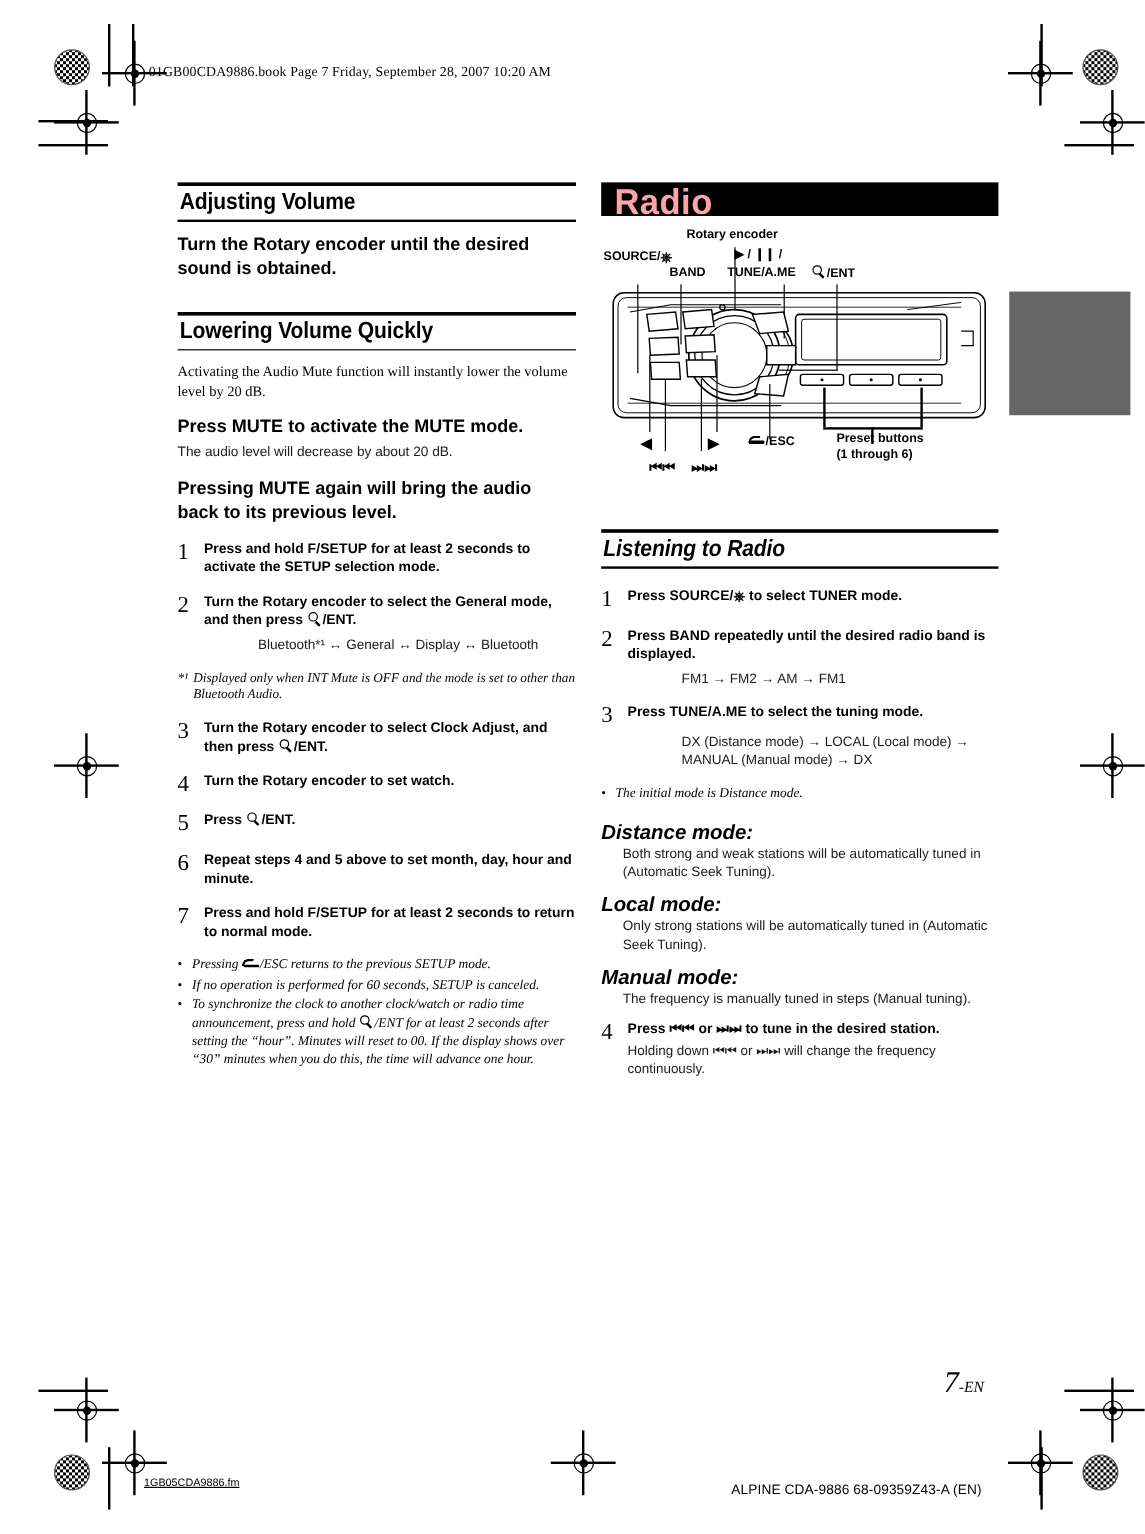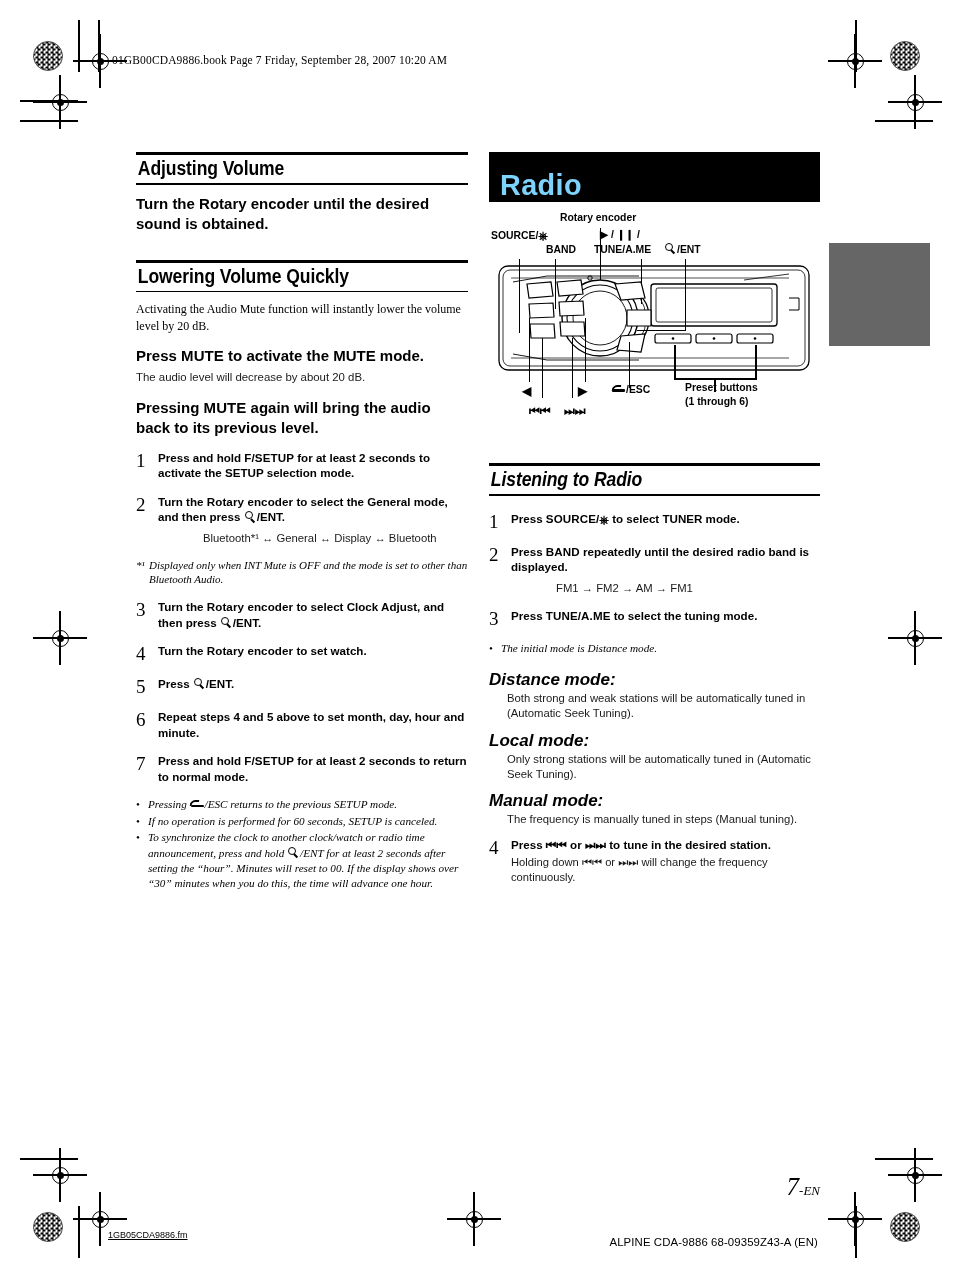--- a/index.html
+++ b/index.html
@@ -1,20 +1,20 @@
 <!DOCTYPE html>
 <html><head>
 <meta charset="utf-8">
 <style>
   html,body{margin:0;padding:0;background:#fff;}
   body{
     width:954px;height:1278px;position:relative;overflow:hidden;
     font-family:"Liberation Sans",sans-serif;color:#000;
   }
-  .pg{position:absolute;inset:0;}
+  .pg{position:absolute;inset:0;margin-left:12px;}
 
   
   .cross{position:absolute;width:54px;height:54px;}
   .cross:before,.cross:after{content:"";position:absolute;background:#000;}
   .cross:before{left:50%;top:0;width:1.4px;height:100%;margin-left:-0.7px;}
   .cross:after{top:50%;left:0;height:1.4px;width:100%;margin-top:-0.7px;}
   .cross i{position:absolute;left:50%;top:50%;width:17px;height:17px;margin:-8.5px 0 0 -8.5px;
     border:1.3px solid #000;border-radius:50%;box-sizing:border-box;}
   .cross i:after{content:"";position:absolute;left:50%;top:50%;width:7px;height:7px;
     margin:-3.5px 0 0 -3.5px;background:#000;border-radius:50%;}
@@ -37,21 +37,21 @@
   .colR{position:absolute;left:489px;top:152px;width:331px;}
 
   
   .h-sec{margin:0 0 9px 0;}
   .h-sec .bar-t{height:3.4px;background:#000;}
   .h-sec .bar-b{height:1.5px;background:#000;}
   .h-sec .txt{font-size:19.5px;font-weight:bold;line-height:1.12;
     padding:3px 0 3px 2px;transform:scaleX(.9);transform-origin:left center;
     letter-spacing:-.1px;}
 
-  .banner{background:#000;color:#7dd3fc;height:50px;display:flex;align-items:flex-end;
+  .banner{background:#000;color:#fca5a5;height:28px;display:flex;align-items:flex-start;
     padding-left:11px;box-sizing:border-box;margin-bottom:10px;}
   .banner span{font-size:30px;font-weight:bold;letter-spacing:.4px;transform:scaleX(.96);
     transform-origin:left center;}
 
   
   .b-bold{font-size:15px;font-weight:bold;line-height:1.33;margin:0 0 12px 0;}
   .b-serif{font-family:"Liberation Serif",serif;font-size:12px;line-height:1.38;
     margin:0 0 12px 0;}
   .b-norm{font-size:11.4px;line-height:1.35;margin:0 0 12px 0;color:#1a1a1a;}
   .tight{margin-bottom:4px;}
@@ -97,21 +97,21 @@
   
   .diagram{position:relative;width:331px;height:235px;margin:2px 0 16px 0;}
   .dlab{position:absolute;font-size:10.4px;font-weight:bold;line-height:1.2;white-space:nowrap;}
   .vline{position:absolute;width:1.4px;background:#000;}
   .hline{position:absolute;height:1.4px;background:#000;}
 
   
   .thumbtab{position:absolute;background:#666;}
 
   
-  .pageno{position:absolute;right:134px;bottom:77px;font-family:"Liberation Serif",serif;
+  .pageno{position:absolute;right:134px;bottom:111px;font-family:"Liberation Serif",serif;
     font-style:italic;}
   .pageno .n{font-size:25px;}
   .pageno .s{font-size:13px;}
   .fmname{position:absolute;left:108px;bottom:38px;font-size:9px;text-decoration:underline;}
   .alpine{position:absolute;right:136px;bottom:30px;font-size:11.4px;letter-spacing:.1px;}
 </style>
 </head>
 <body>
 
 <div class="pg">
@@ -361,20 +361,24 @@
     <div class="step">
       <div class="num">2</div>
       <div class="bd"><span>Press </span><span class="kbw">BAND</span><span> repeatedly until the desired radio band is displayed.</span></div>
     </div>
     <div class="indent">FM1 → FM2 → AM → FM1</div>
 
     <div class="step">
       <div class="num">3</div>
       <div class="bd"><span>Press </span><span class="kbw">TUNE/A.ME</span><span> to select the tuning mode.</span></div>
     </div>
+    <div class="indent">
+      <span>DX (Distance mode) → LOCAL (Local mode) →</span><br>
+      <span>MANUAL (Manual mode) → DX</span>
+    </div>
 
     <div class="bullets" style="margin-bottom:14px;">
       <div class="li">
         <span class="dot">•</span>
         <span>The initial mode is Distance mode.</span>
       </div>
     </div>
 
     <div>
       <div class="mode-h">Distance mode:</div>

